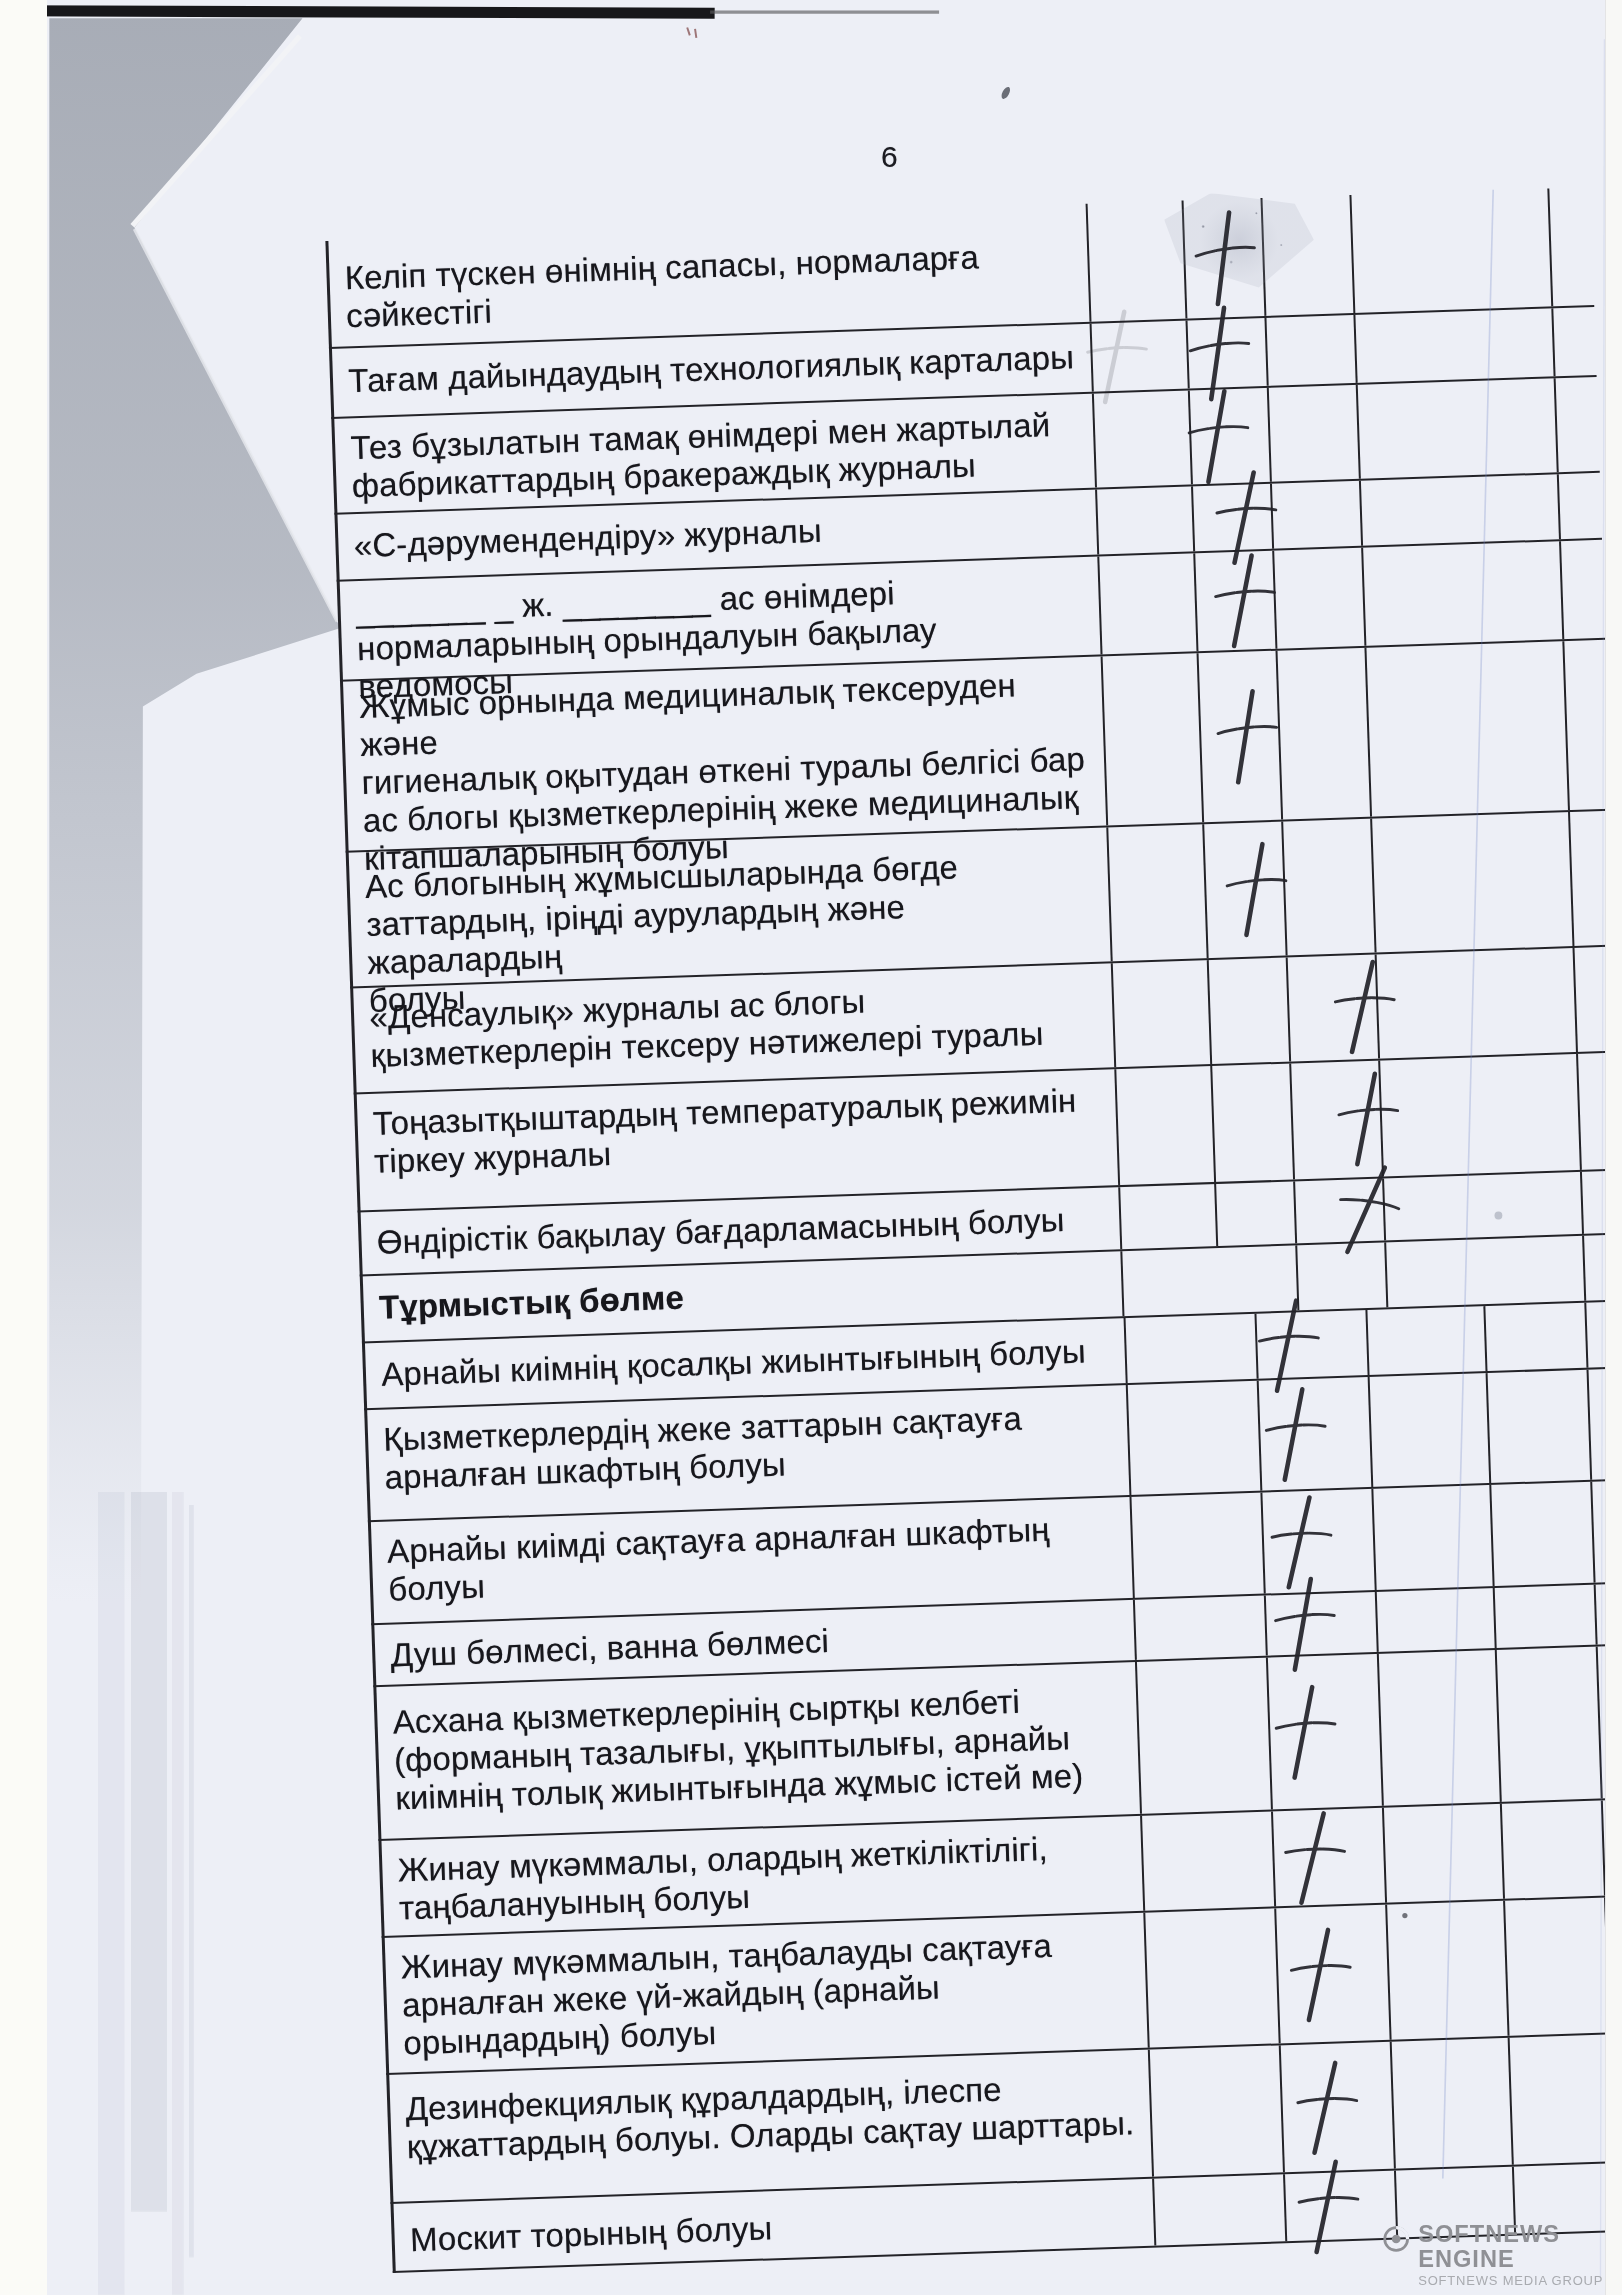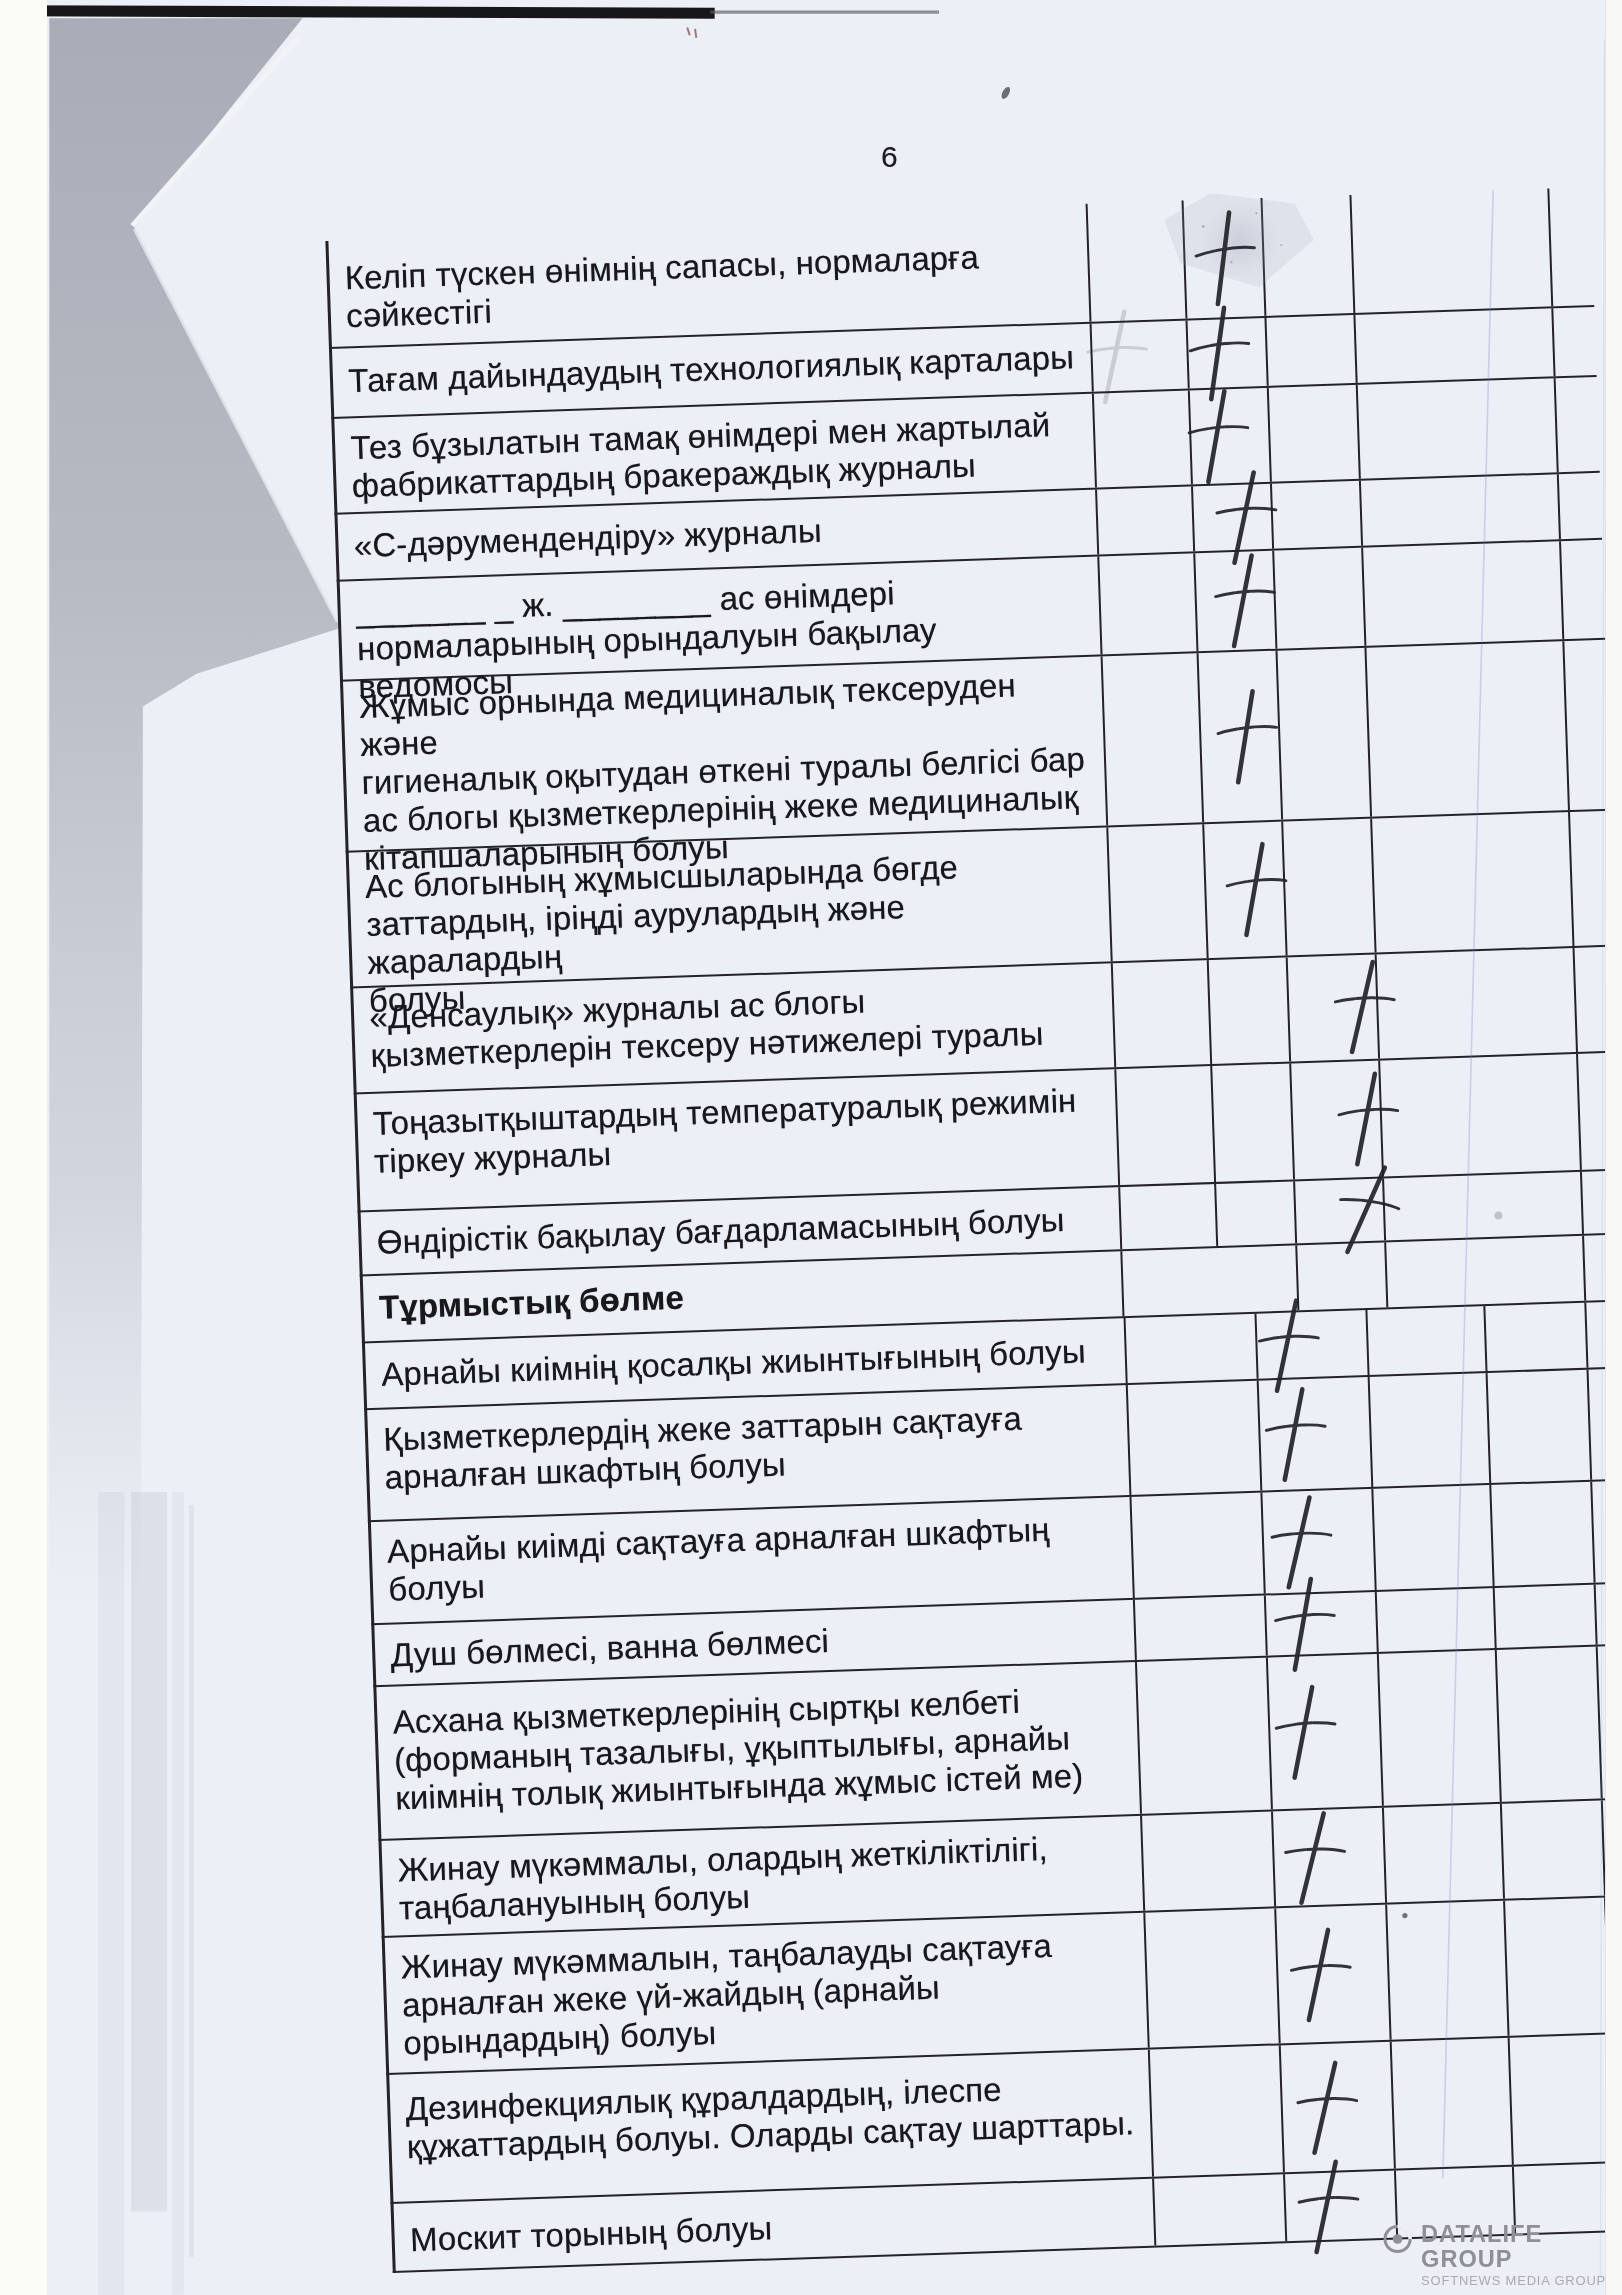--- a/index.html
+++ b/index.html
@@ -403,21 +403,21 @@
     <circle cx="2290" cy="1858" r="6" fill="#9096a3" opacity="0.5"></circle>
   </svg>
 
   <div class="wm">
     <svg width="34" height="34" viewBox="0 0 52 52">
       <circle cx="26" cy="26" r="21" fill="none" stroke="#8f9095" stroke-width="5"></circle>
       <circle cx="26" cy="26" r="8" fill="#8f9095"></circle>
       <path d="M26 5 a21 21 0 0 1 21 21" fill="none" stroke="#edeff6" stroke-width="6"></path>
     </svg>
     <div class="txt">
-      <div class="t1">DATALIFE GROUP</div>
+      <div class="t1">SOFTNEWS ENGINE</div>
       <div class="t2">SOFTNEWS MEDIA GROUP</div>
     </div>
   </div>
 
   <div class="margin-left"></div>
   <div class="margin-right"></div>
 </div>
 
 
 </body></html>

